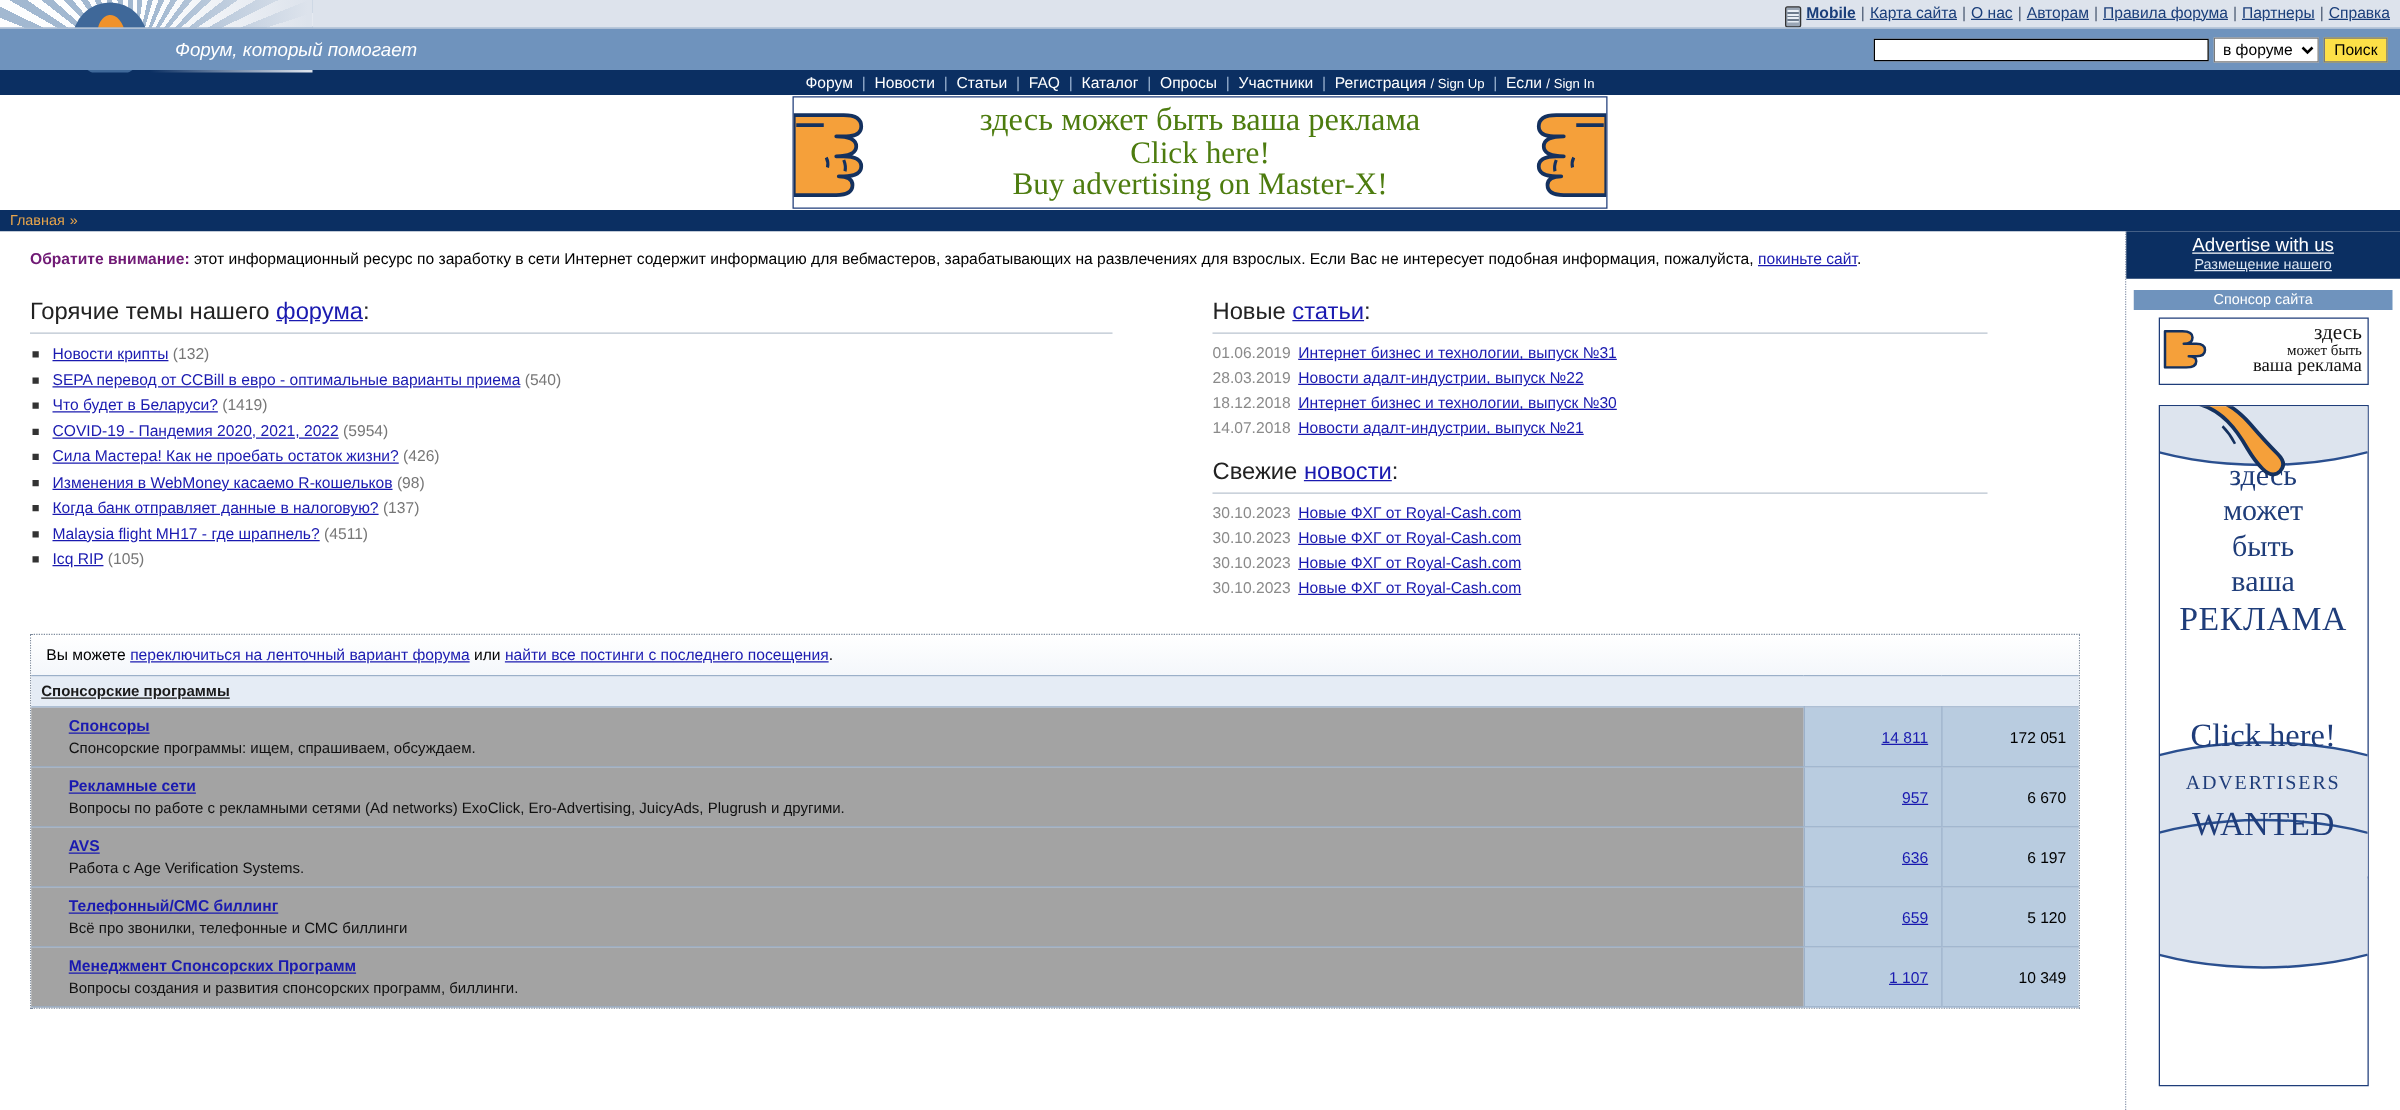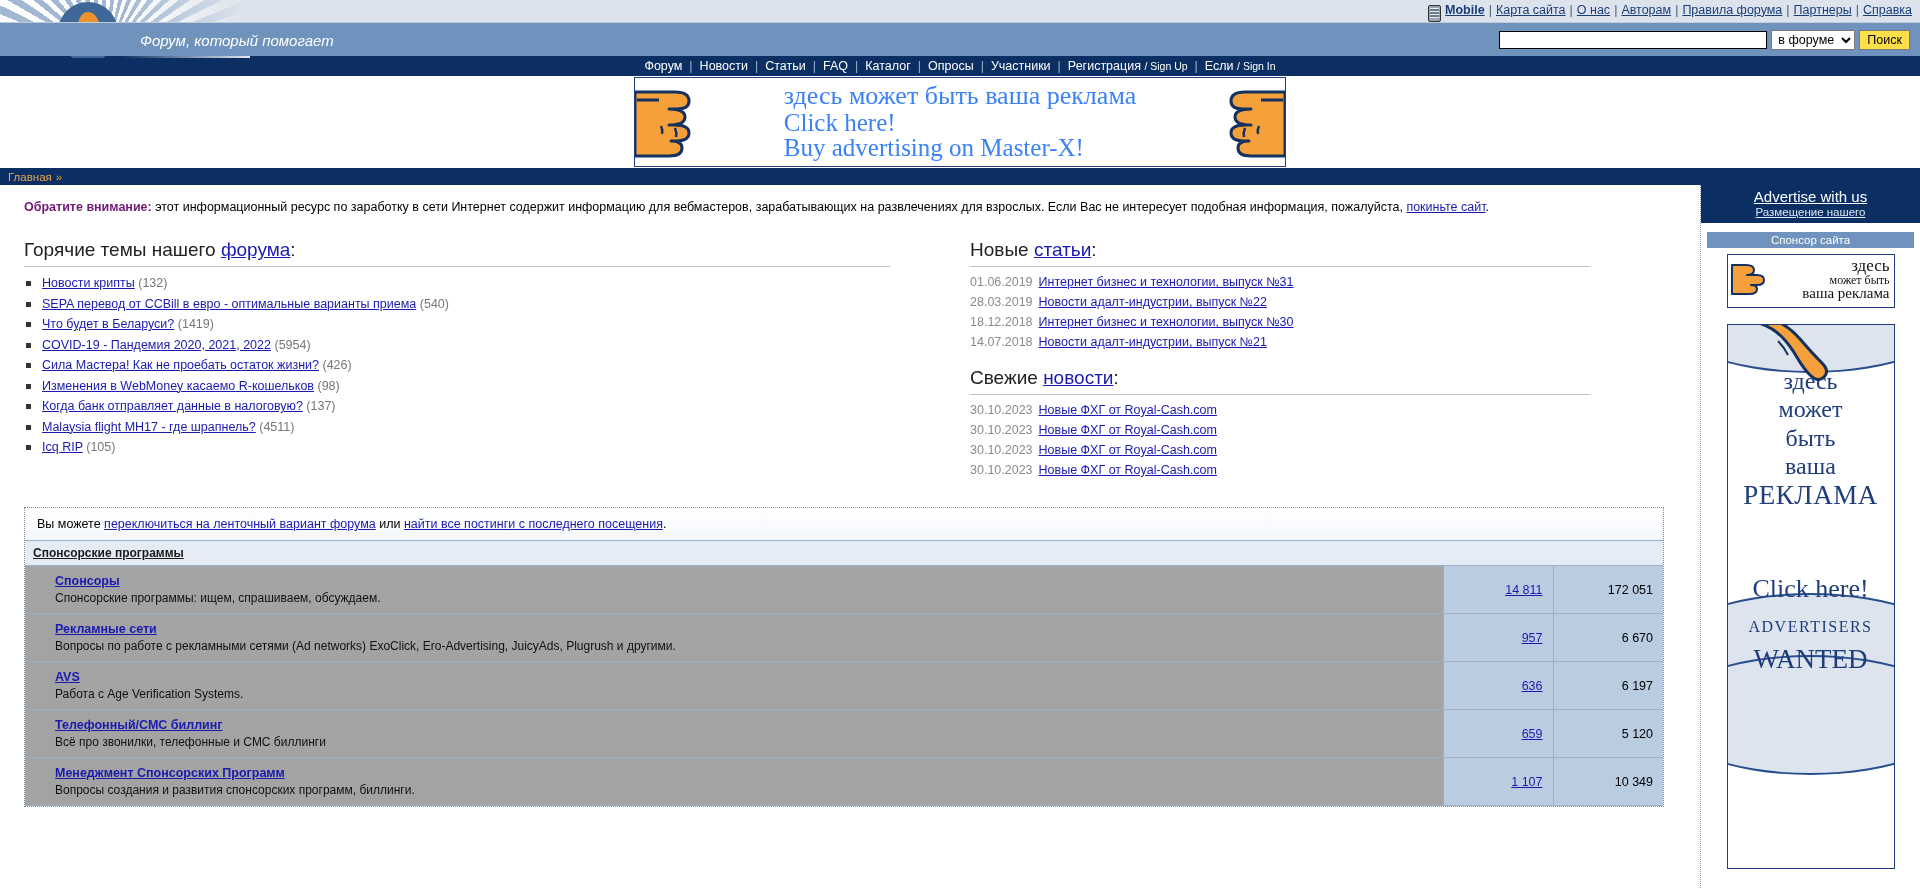--- a/index.html
+++ b/index.html
@@ -171,23 +171,23 @@
   }
   .bigbanner {
     width: 652px; height: 90px;
     border: 1px solid #1f3d7a;
     background: #ffffff;
     position: relative;
     display:flex;align-items:center;justify-content:center;
     overflow:hidden;
   }
   .bb-text {
-    text-align: left;
+    text-align: center;
     font-family: "Liberation Serif", serif;
-    color: #3b82f6;
+    color: #4d7c0f;
     line-height: 1.02;
     z-index: 2;
   }
   .bb-l1 { font-size: 26px; }
   .bb-l2 { font-size: 25px; }
   .bb-l3 { font-size: 25px; }
   .hand {
     position: absolute; top: 6px;
     width: 110px; height: 78px;
     z-index: 1;

